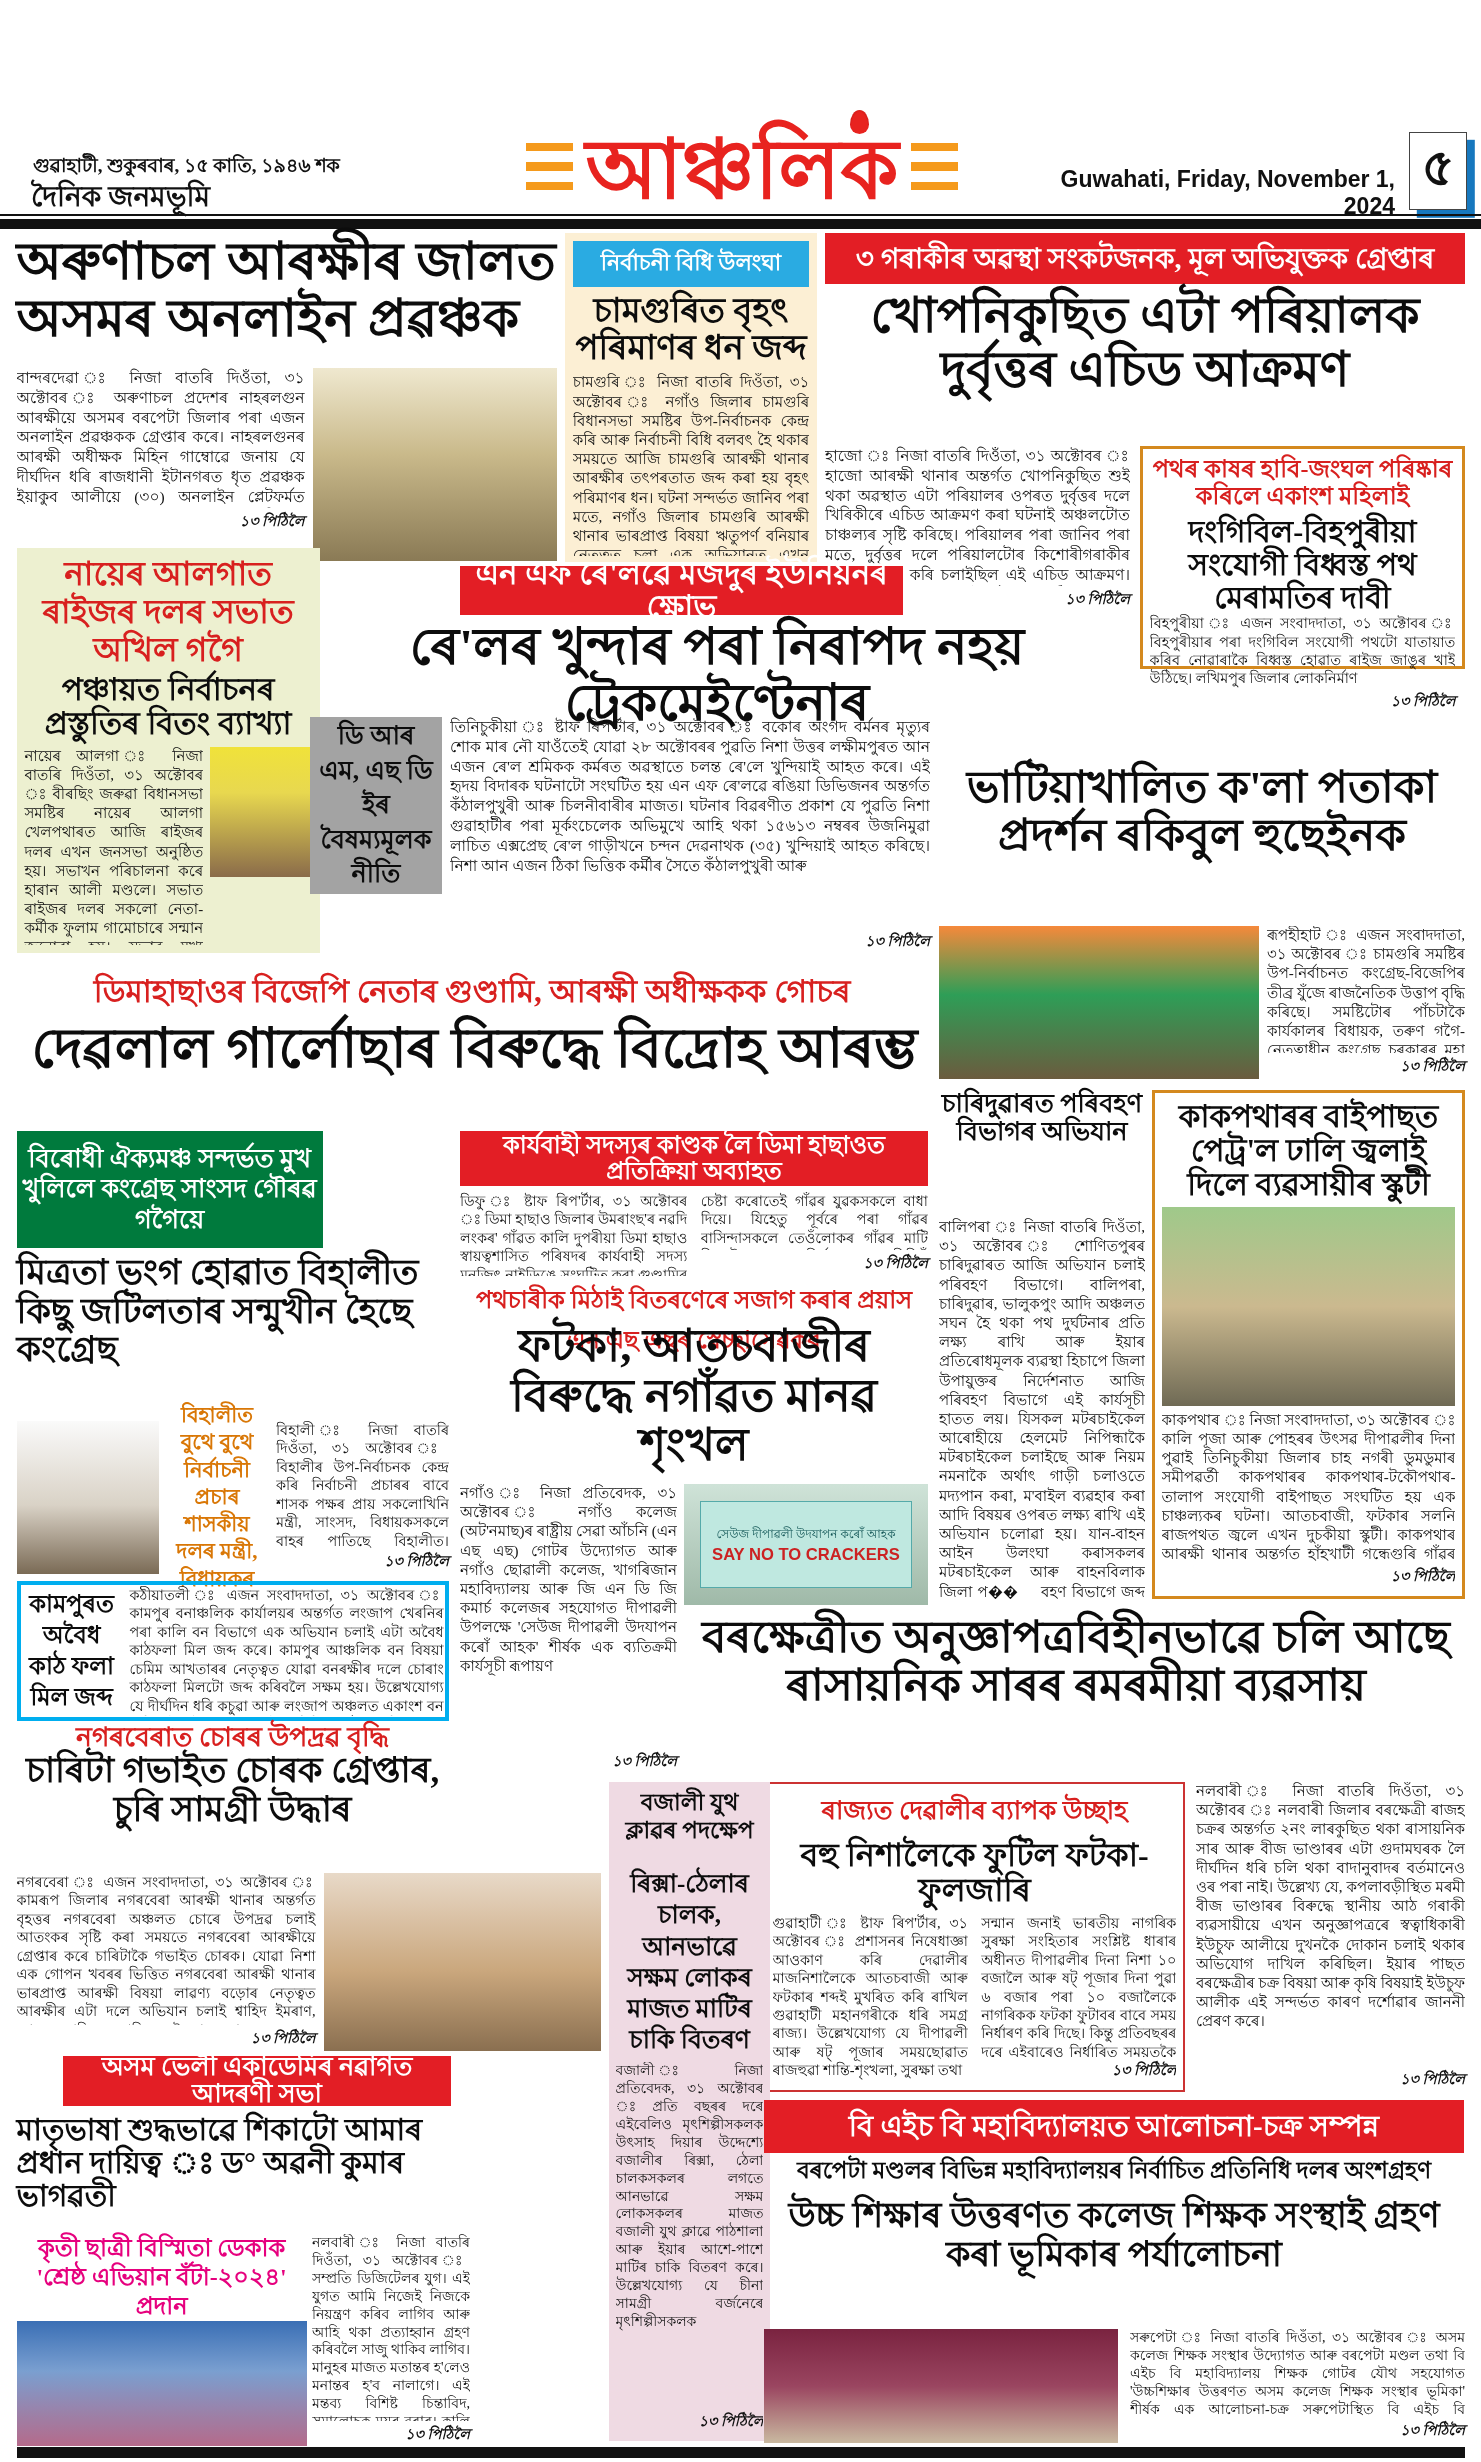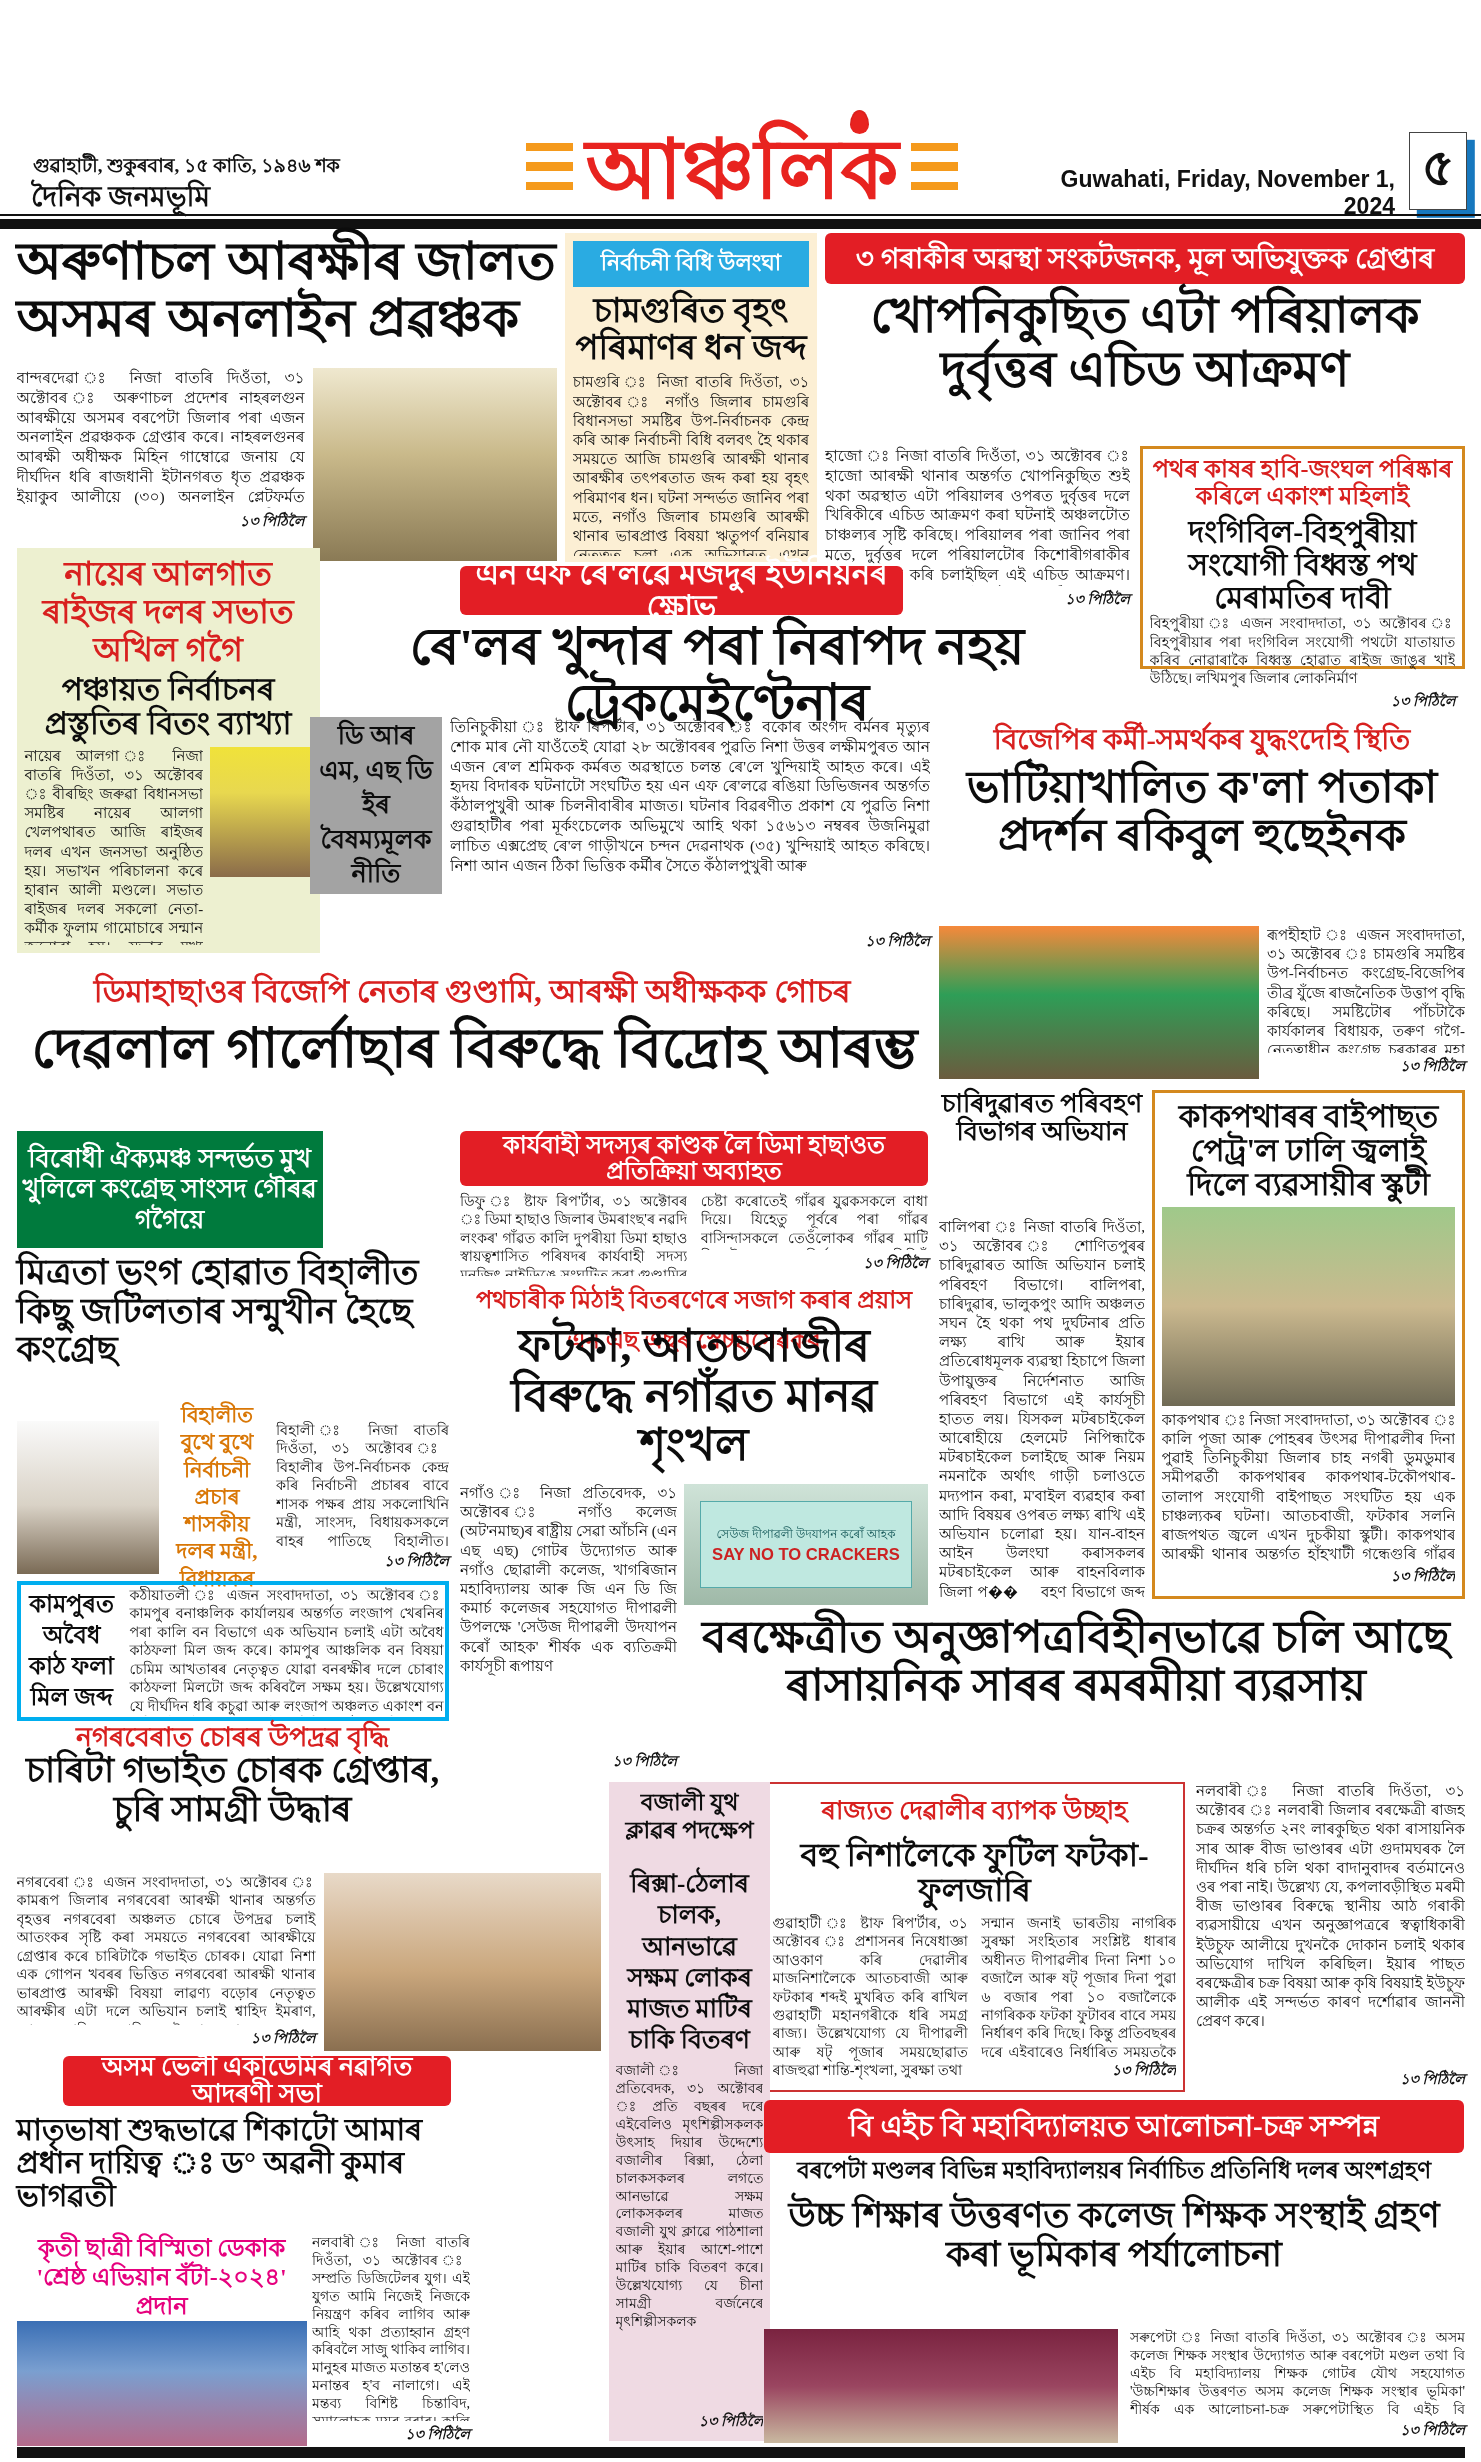--- a/index.html
+++ b/index.html
@@ -7,21 +7,21 @@
         font-family:"Liberation Serif",serif;color:#111;overflow:hidden;}
   .abs{position:absolute;box-sizing:border-box;}
   .hl{font-weight:bold;color:#0c0c0c;line-height:1.1;}
   .center{text-align:center;}
   .bd{text-align:justify;line-height:1.28;overflow:hidden;}
   .bdwrap{display:flex;flex-direction:column;}
   .bdwrap .bd{flex:1;}
   .jump{font-style:italic;font-weight:bold;text-align:right;font-size:14.4px;padding-top:2.2px;}
   .redtext{color:#d8201f;font-weight:bold;}
   .redban{background:#e31e25;color:#ffffff;font-weight:bold;display:flex;
-          align-items:center;justify-content:center;text-align:center;line-height:1.05;border-radius:6px;}
+          align-items:center;justify-content:center;text-align:center;line-height:1.05;}
   .photo{display:flex;align-items:flex-end;justify-content:center;overflow:hidden;}
   .stripes{height:47px;width:105px;background:repeating-linear-gradient(180deg,#f59a1c 0 8.3px,rgba(0,0,0,0) 8.3px 19.4px);}
   .twocol{display:flex;gap:13.3px;}
   .twocol .bd{flex:1;}
 </style>
 </head>
 <body>
 
 <div class="page">
 
@@ -84,21 +84,20 @@
       <div class="photo" style="width:102px;height:130px;flex:none;background:linear-gradient(180deg,#f0e23a 0%,#e8d84f 35%,#8a6b4a 100%);"></div>
     </div>
   </div>
 
   <div class="abs hl center" style="left:310px;top:717px;width:132px;height:177px;background:#a3a3a3;font-size:25.5px;display:flex;align-items:center;justify-content:center;padding:5.5px;line-height:1.35;">ডি আৰ এম, এছ ডি ইৰ বৈষম্যমূলক নীতি</div>
   <div class="abs bdwrap" style="left:450px;top:717px;width:480px;height:237px;">
     <div class="bd" style="font-size:15.5px;">তিনিচুকীয়া ঃ ষ্টাফ ৰিপ'ৰ্টাৰ, ৩১ অক্টোবৰ ঃ বকোৰ অংগদ বৰ্মনৰ মৃত্যুৰ শোক মাৰ নৌ যাওঁতেই যোৱা ২৮ অক্টোবৰৰ পুৱতি নিশা উত্তৰ লক্ষীমপুৰত আন এজন ৰে'ল শ্ৰমিকক কৰ্মৰত অৱস্থাতে চলন্ত ৰে'লে খুন্দিয়াই আহত কৰে। এই হৃদয় বিদাৰক ঘটনাটো সংঘটিত হয় এন এফ ৰে'লৱে ৰঙিয়া ডিভিজনৰ অন্তৰ্গত কঁঠালপুখুৰী আৰু চিলনীবাৰীৰ মাজত। ঘটনাৰ বিৱৰণীত প্ৰকাশ যে পুৱতি নিশা গুৱাহাটীৰ পৰা মূৰ্কংচেলেক অভিমুখে আহি থকা ১৫৬১৩ নম্বৰৰ উজনিমুৱা লাচিত এক্সপ্ৰেছ ৰে'ল গাড়ীখনে চন্দন দেৱনাথক (৩৫) খুন্দিয়াই আহত কৰিছে। নিশা আন এজন ঠিকা ভিত্তিক কৰ্মীৰ সৈতে কঁঠালপুখুৰী আৰু</div>
     <div class="jump">১৩ পিঠিলৈ</div>
   </div>
 
-  <div class="abs redtext center" style="left:939px;top:718px;width:526px;height:41px;font-size:28px;">বিজেপিৰ কৰ্মী-সমৰ্থকৰ যুদ্ধংদেহি স্থিতি</div>
   <div class="abs hl center" style="left:939px;top:764px;width:526px;height:156px;font-size:44px;">ভাটিয়াখালিত ক'লা পতাকা প্ৰদৰ্শন ৰকিবুল হুছেইনক</div>
   <div class="abs photo" style="left:939px;top:926px;width:320px;height:153px;background:linear-gradient(180deg,#f6893b 0%,#2e9e57 45%,#6b5b3e 100%);"></div>
   <div class="abs bdwrap" style="left:1267px;top:926px;width:198px;height:153px;">
     <div class="bd" style="font-size:15px;">ৰূপহীহাট ঃ এজন সংবাদদাতা, ৩১ অক্টোবৰ ঃ চামগুৰি সমষ্টিৰ উপ-নিৰ্বাচনত কংগ্ৰেছ-বিজেপিৰ তীব্ৰ যুঁজে ৰাজনৈতিক উত্তাপ বৃদ্ধি কৰিছে। সমষ্টিটোৰ পাঁচটাকৈ কাৰ্যকালৰ বিধায়ক, তৰুণ গগৈ-নেতৃত্বাধীন কংগ্ৰেছ চৰকাৰৰ মহা প্ৰতাপী মন্ত্ৰী তথা ধুবুৰীৰ সাংসদ ৰকিবুল হুছেইনে পুত্ৰ তানজিল হুছেইনৰ সপক্ষে প্ৰচাৰ চলাবলৈ যোৱা প্ৰায় প্ৰতিখন</div>
     <div class="jump">১৩ পিঠিলৈ</div>
   </div>
 
   <div class="abs redtext center" style="left:16.6px;top:967px;width:911px;height:47px;font-size:31px;">ডিমাহাছাওৰ বিজেপি নেতাৰ গুণ্ডামি, আৰক্ষী অধীক্ষকক গোচৰ</div>
   <div class="abs hl center" style="left:19px;top:1019px;width:911px;height:95px;font-size:55px;">দেৱলাল গাৰ্লোছাৰ বিৰুদ্ধে বিদ্ৰোহ আৰম্ভ</div>
 

